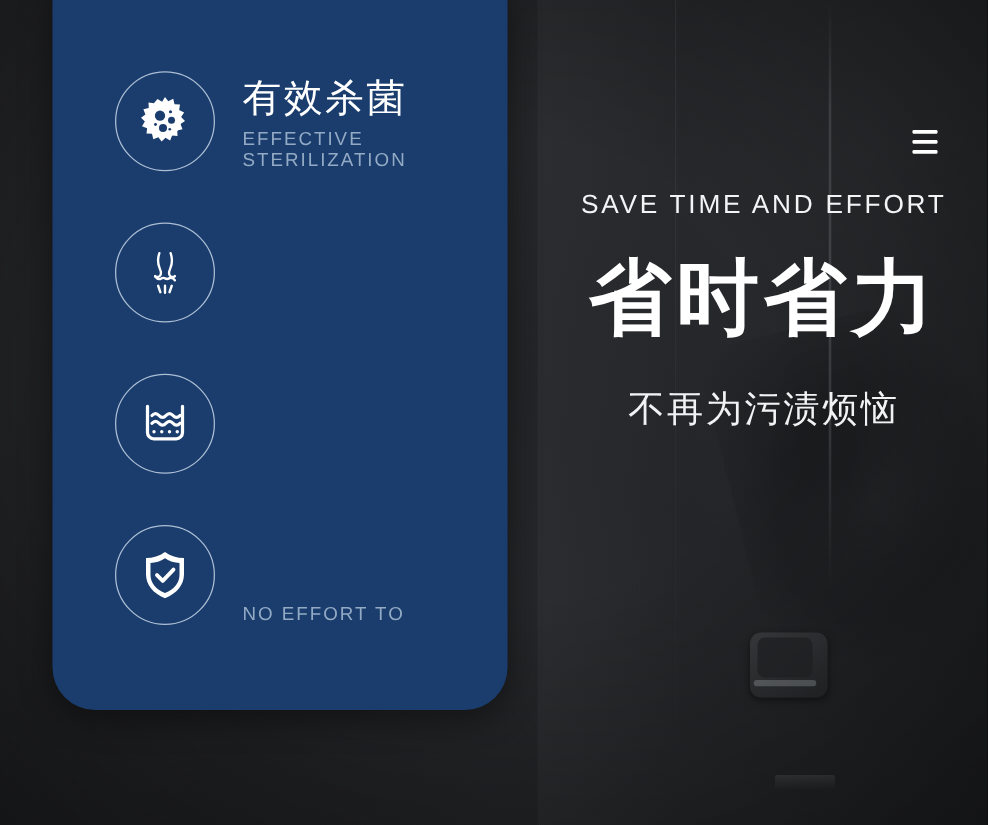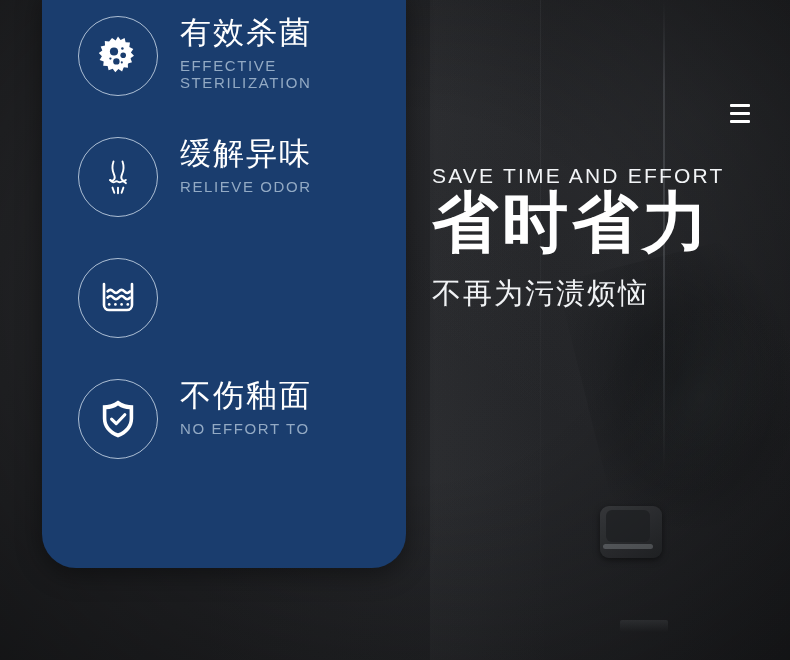--- a/index.html
+++ b/index.html
@@ -129,24 +129,25 @@
   .feature-list {
     position: absolute;
     left: 0;
     top: 0;
     width: 100%;
     padding-top: 24px;
     box-sizing: border-box;
   }
   .feature {
     display: flex;
-    align-items: flex-start;
+    align-items: flex-end;
     height: 121px;
     padding-left: 36px;
     box-sizing: border-box;
+    margin-left: 14px;
   }
   .feature-icon {
     flex: 0 0 auto;
     width: 78px;
     height: 78px;
     border-radius: 50%;
     border: 1px solid rgba(222,234,246,0.75);
     display: flex;
     align-items: center;
     justify-content: center;
@@ -170,41 +171,42 @@
     color: #93aac4;
     font-size: 15px;
     letter-spacing: 1.6px;
     font-weight: 400;
   }
 
   
   .hero {
     position: absolute;
     left: 432px;
-    top: 164px;
+    top: 152px;
     width: 358px;
+    text-align: center;
   }
   .hero-eyebrow {
     color: #f2f4f6;
     font-size: 21px;
     letter-spacing: 2.2px;
     font-weight: 400;
     white-space: nowrap;
   }
   .hero-title {
-    margin-top: 0;
+    margin-top: 28px;
     color: #ffffff;
     font-size: 66px;
     line-height: 1.06;
     letter-spacing: 4px;
     font-weight: 700;
     white-space: nowrap;
   }
   .hero-sub {
-    margin-top: 16px;
+    margin-top: 34px;
     color: #f0f2f4;
     font-size: 29px;
     letter-spacing: 2px;
     font-weight: 400;
     white-space: nowrap;
   }
 
   
   .menu-button {
     position: absolute;
@@ -272,24 +274,20 @@
       <div class="feature">
         <div class="feature-icon">
           <svg width="48" height="48" viewBox="0 0 48 48" aria-hidden="true">
             <g fill="none" stroke="#ffffff" stroke-width="1.9" stroke-linecap="round" stroke-linejoin="round">
               <path d="M19.5 8.5c-1.6 4.6-1.5 8.4.4 12.6 1.1 2.4 1.3 4 .2 5.4-1.1 1.4-3 1.5-4 .4"></path>
               <path d="M28.5 8.5c1.6 4.6 1.5 8.4-.4 12.6-1.1 2.4-1.3 4-.2 5.4 1.1 1.4 3 1.5 4 .4"></path>
               <path d="M16.1 27.2c1.5 1.9 3.3 2.6 4.9 1.6 1.2-.8 1.9-.8 3.1-.1 1.2.7 2 .7 3.1 0 1.5-1 3.3-.3 4.7 1.5"></path>
               <path d="M18.5 34.6l1.8 5.2M24 34.6v5.6M29.4 34.6l-1.8 5.2"></path>
             </g>
           </svg>
-        </div>
-        <div class="feature-text">
-          <div class="feature-cn">缓解异味</div>
-          <div class="feature-en">RELIEVE ODOR</div>
         </div>
       </div>
 
       <div class="feature">
         <div class="feature-icon">
           <svg width="50" height="50" viewBox="0 0 50 50" aria-hidden="true">
             <g fill="none" stroke="#ffffff" stroke-width="2.6" stroke-linecap="round" stroke-linejoin="round">
               <path d="M11 11v21a5 5 0 0 0 5 5h18a5 5 0 0 0 5-5V11"></path>
               <path d="M14.6 18.4c1.9-2.1 3.7-2.1 5.6 0s3.7 2.1 5.6 0 3.7-2.1 5.6 0 3.7 2.1 5.6 0"></path>
               <path d="M14.6 24.6c1.9-2.1 3.7-2.1 5.6 0s3.7 2.1 5.6 0 3.7-2.1 5.6 0 3.7 2.1 5.6 0"></path>
@@ -306,21 +304,20 @@
 
       <div class="feature">
         <div class="feature-icon">
           <svg width="50" height="50" viewBox="0 0 50 50" aria-hidden="true">
             <path d="M25 6.5c4.6 3.3 9.5 4.8 15.2 4.8v13.1c0 8.2-5.4 15.3-15.2 19.1C15.2 39.7 9.8 32.6 9.8 24.4V11.3C15.5 11.3 20.4 9.8 25 6.5z" fill="#ffffff"></path>
             <path d="M25 11.6c3.6 2.5 7.4 3.7 11.6 3.7v9.4c0 6.3-4.1 11.7-11.6 14.6-7.5-2.9-11.6-8.3-11.6-14.6v-9.4c4.2 0 8-1.2 11.6-3.7z" fill="#1a3d6e"></path>
             <path d="M18.6 25.1l4.6 4.6 8.6-9" fill="none" stroke="#ffffff" stroke-width="3.1" stroke-linecap="round" stroke-linejoin="round"></path>
           </svg>
         </div>
         <div class="feature-text">
-          <div class="feature-cn">不伤釉面</div>
           <div class="feature-en">NO EFFORT TO</div>
         </div>
       </div>
 
     </div>
   </div>
 
   <div class="hero">
     <div class="hero-eyebrow">SAVE TIME AND EFFORT</div>
     <div class="hero-title">省时省力</div>

